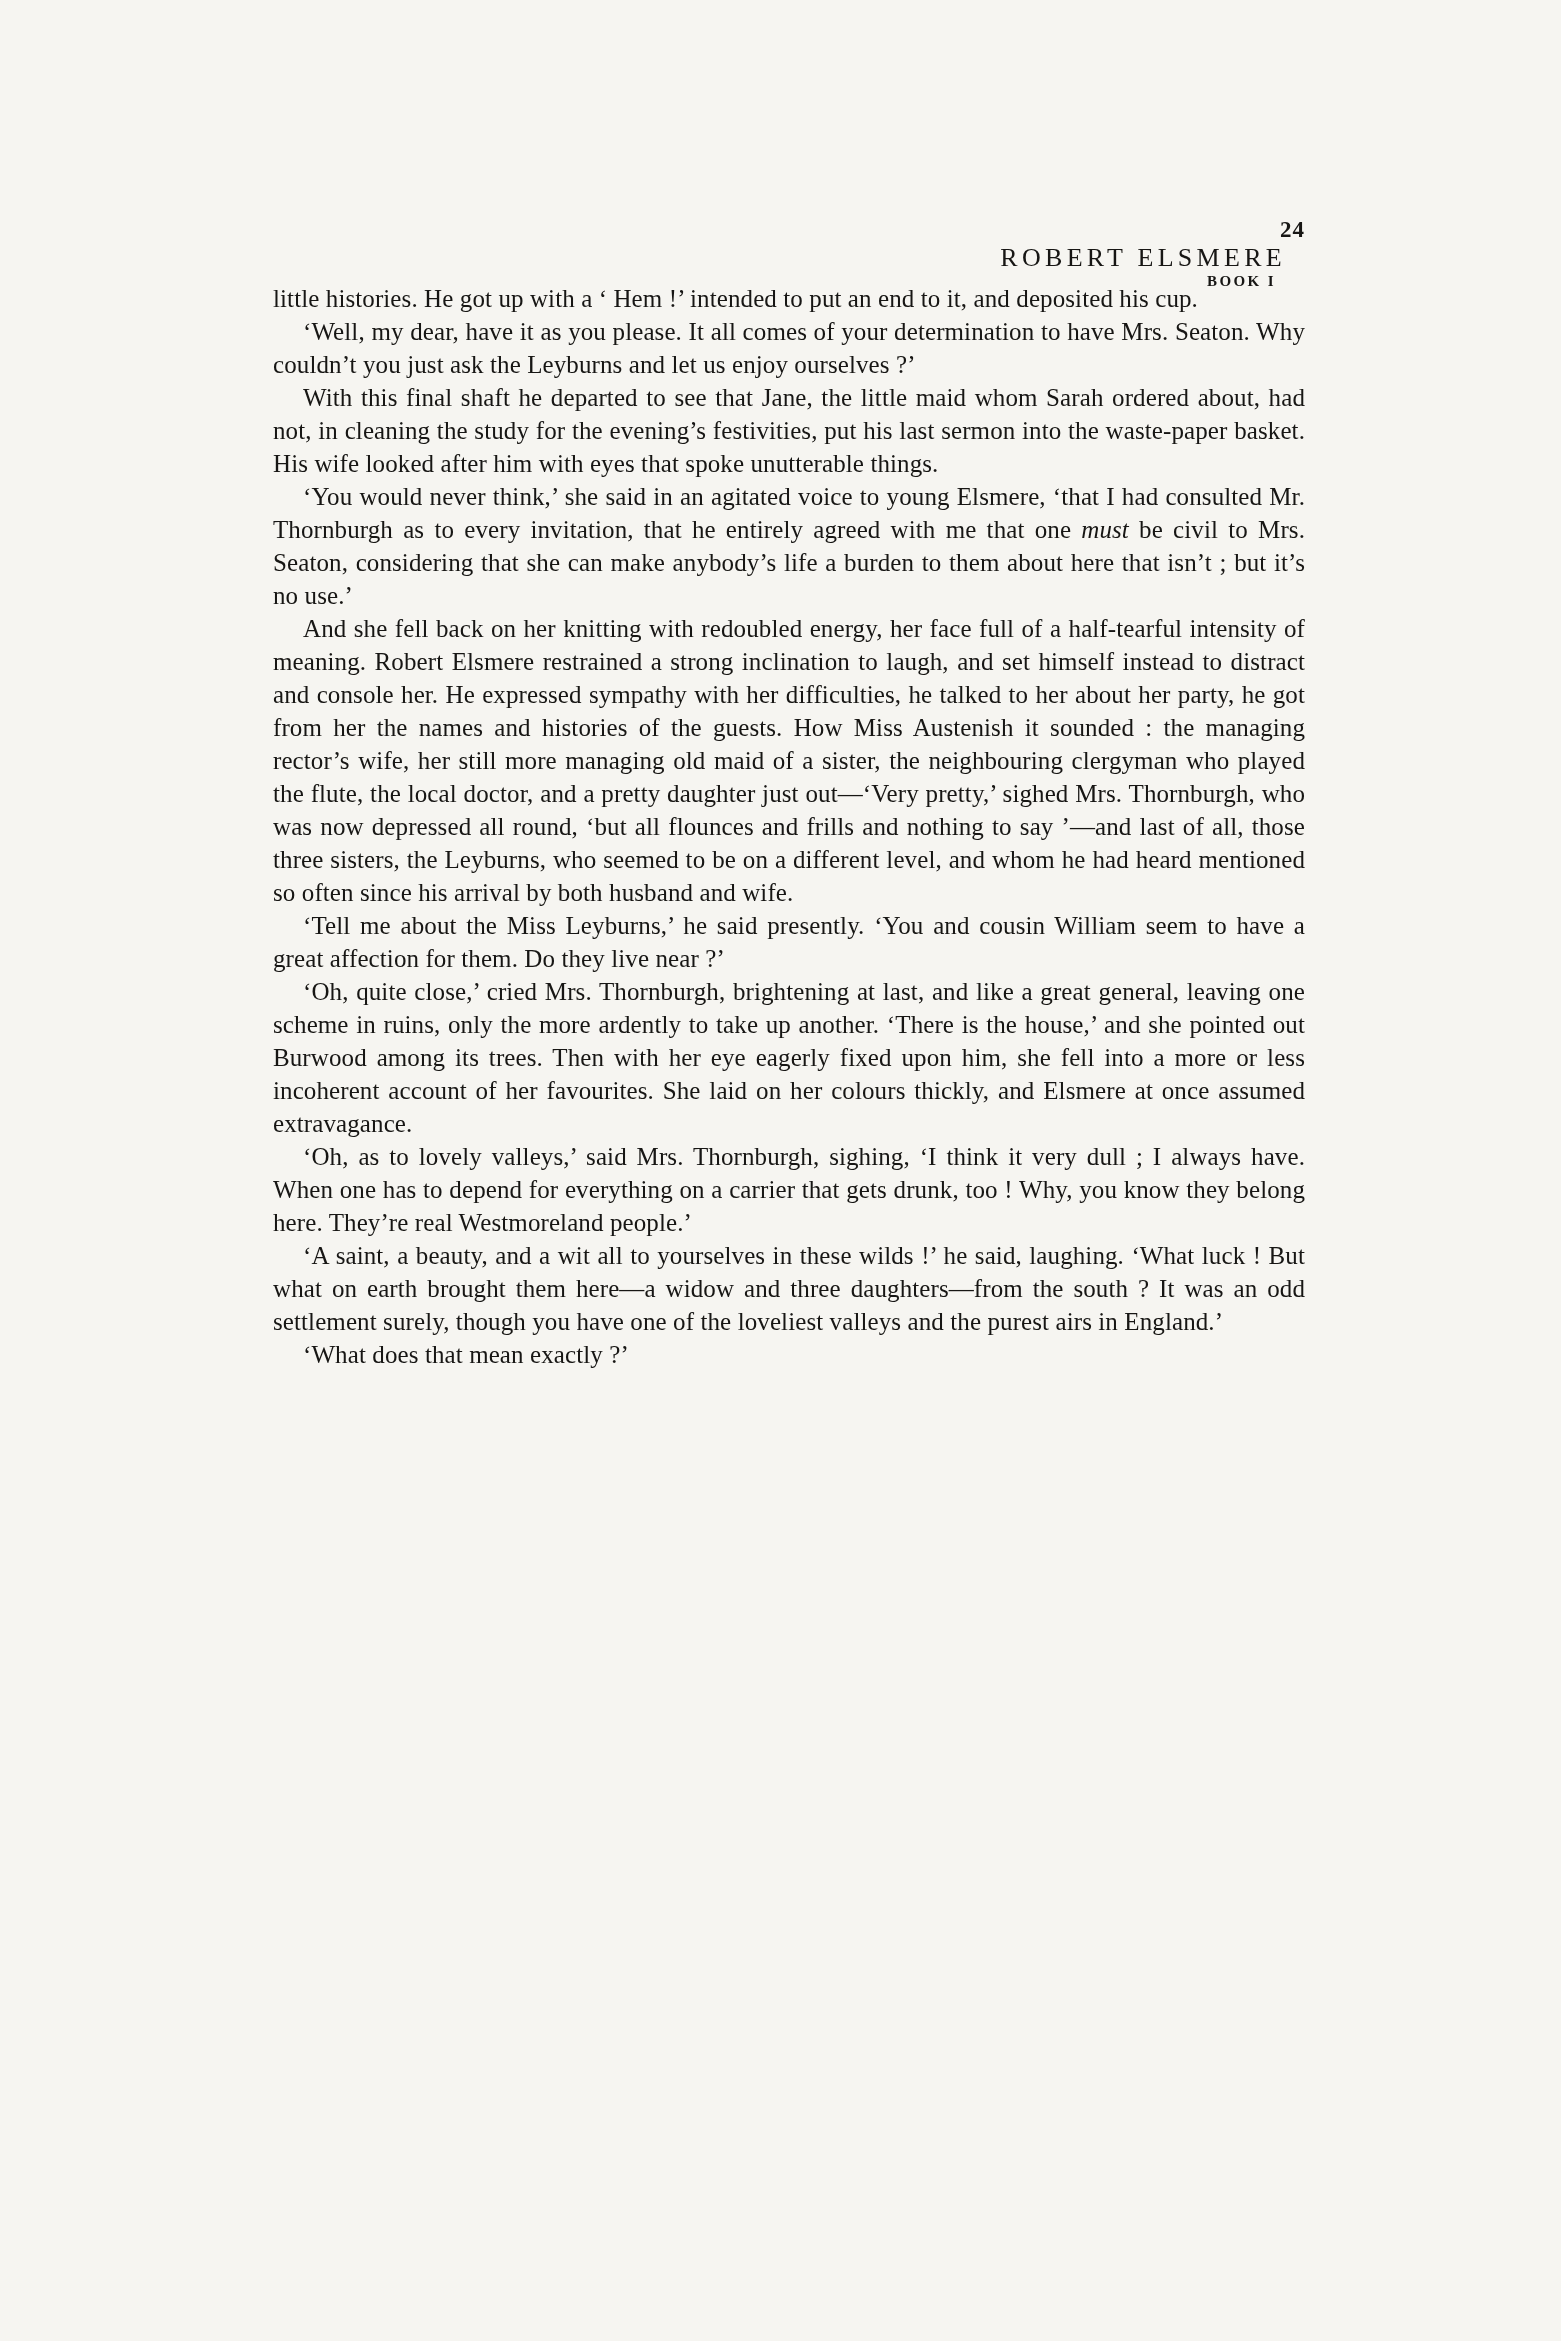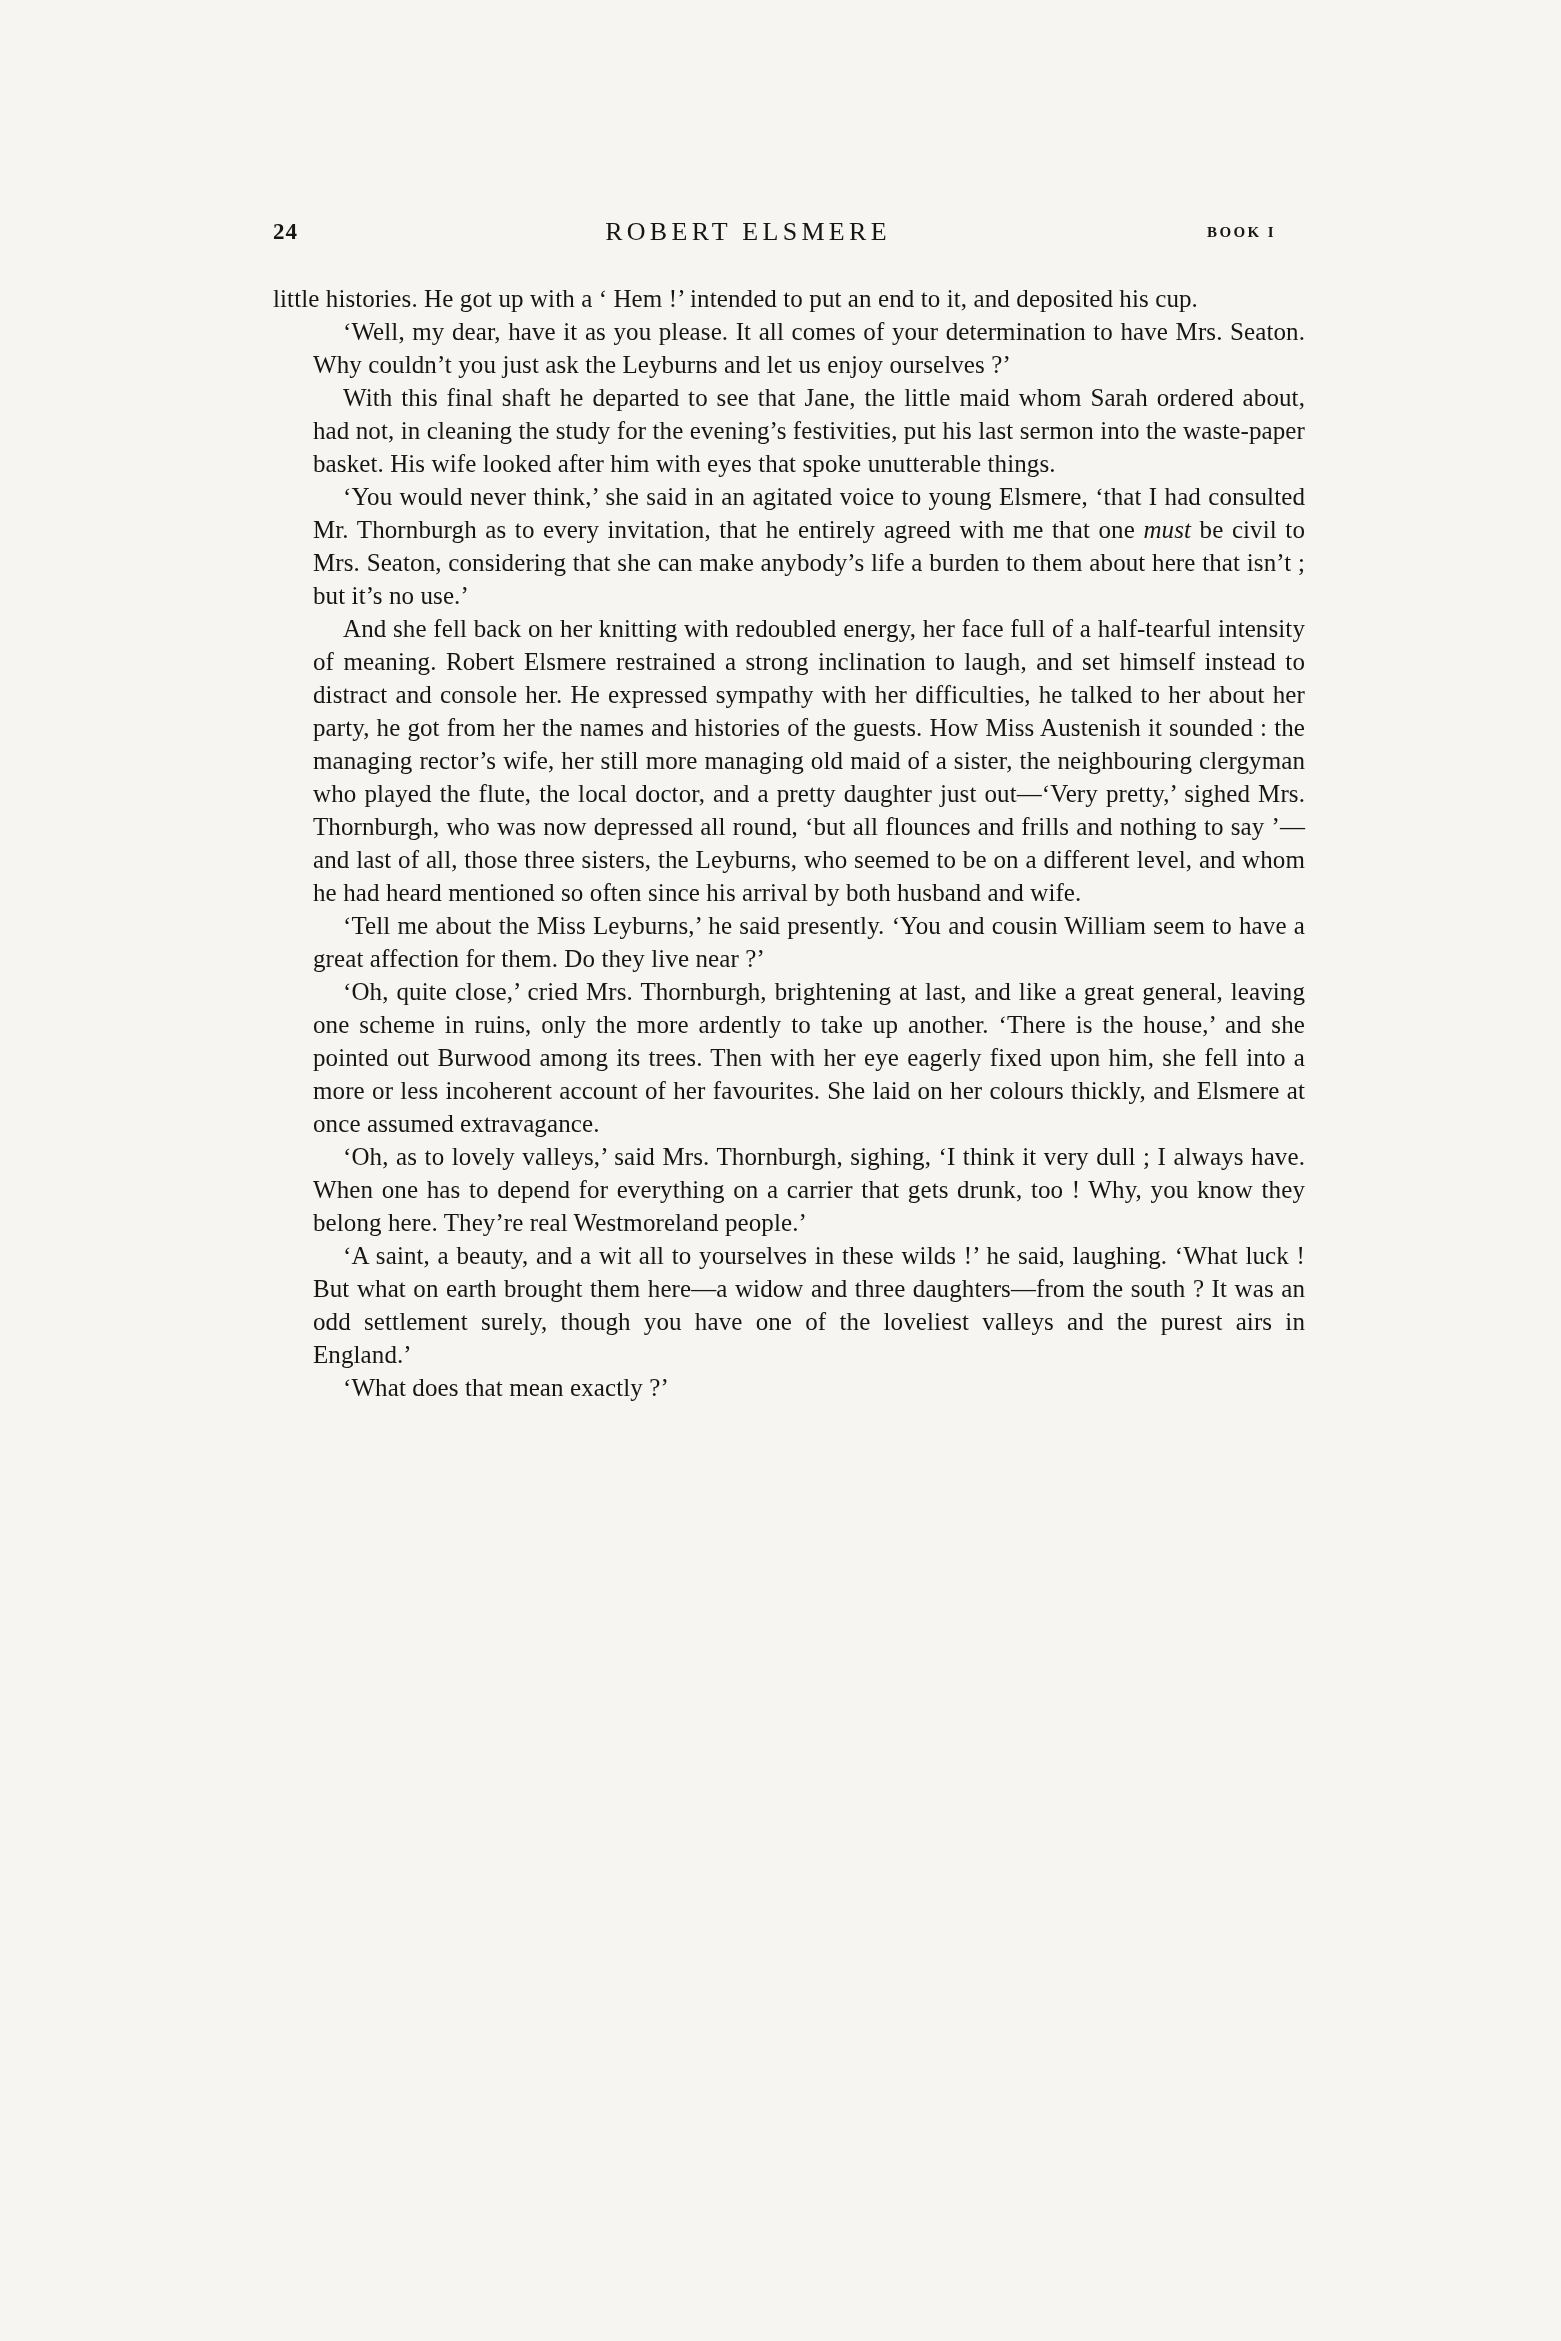--- a/index.html
+++ b/index.html
@@ -15,22 +15,23 @@
     color: #171614;
     font-family: "Liberation Serif", serif;
     overflow: hidden;
   }
   .running-header {
     position: absolute;
     left: 273px;
     top: 217px;
     width: 1032px;
     display: flex;
-    align-items: center;
+    align-items: flex-end;
     justify-content: space-between;
+    flex-direction: column;
   }
   .page-number {
     font-size: 23px;
     font-weight: 700;
     letter-spacing: 1px;
   }
   .running-title {
     font-size: 26px;
     letter-spacing: 4.3px;
     font-weight: 400;
@@ -51,21 +52,20 @@
     line-height: 33px;
     text-align: justify;
     letter-spacing: 0.1px;
   }
   .text-block p {
     margin: 0;
     padding: 0;
   }
   .text-block p.indent {
     text-indent: 30px;
-    margin-left: 40px;
   }
   .text-block p.justify-last {
     text-align-last: justify;
   }
   .italic {
     font-style: italic;
   }
 </style>
 </head>
 <body>

